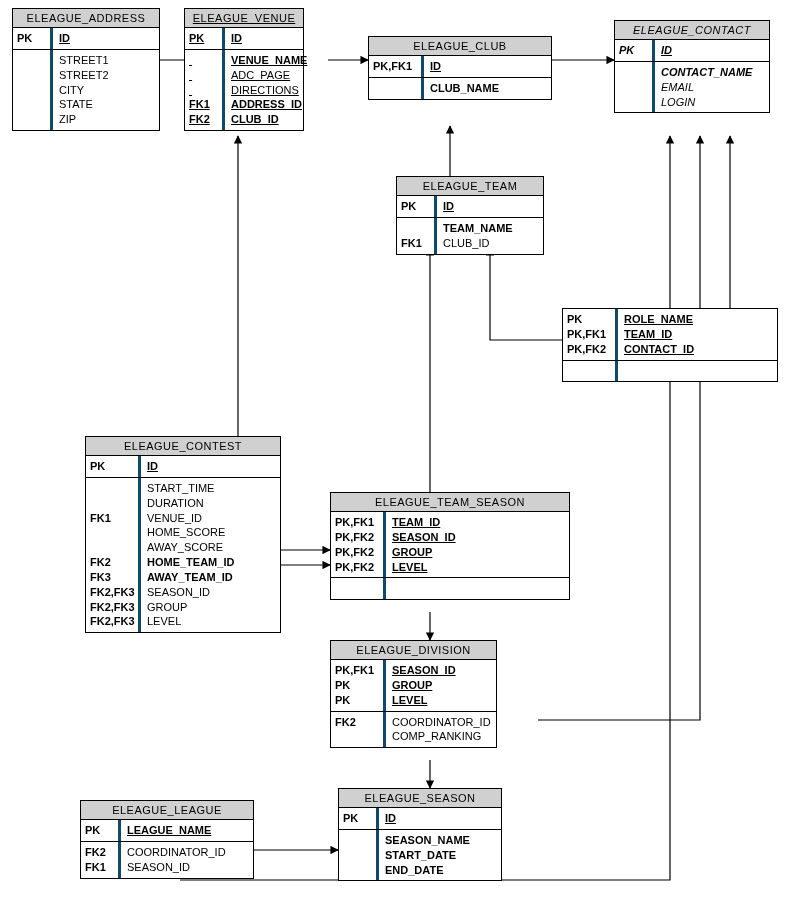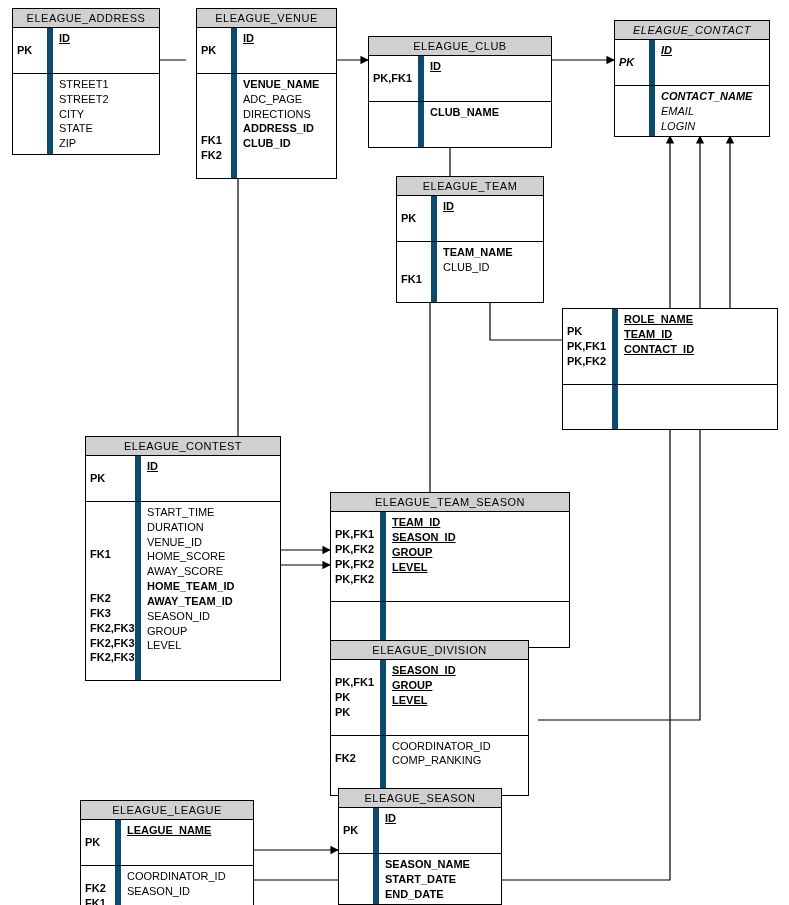--- a/index.html
+++ b/index.html
@@ -33,22 +33,22 @@
   .entity .row {
     display: flex;
     border-bottom: 1px solid #000;
   }
   .entity .row:last-child {
     border-bottom: none;
   }
   .entity .keycol {
     width: 55px;
     min-width: 55px;
-    border-right: 6px solid #0c4a6e;
-    padding: 15px 4px;
+    border-right: 3px solid #0c4a6e;
+    padding: 3px 4px;
     box-sizing: border-box;
     font-weight: bold;
     line-height: 1.35;
   }
   .entity.narrowkey .keycol {
     width: 40px;
     min-width: 40px;
   }
   .entity .attrcol {
     flex: 1;
@@ -127,21 +127,21 @@
       <div class="attrcol">
         <div>STREET1</div>
         <div>STREET2</div>
         <div>CITY</div>
         <div>STATE</div>
         <div>ZIP</div>
       </div>
     </div>
   </div>
 
-  <div class="entity narrowkey" style="left:196px; top:8px; width:141px;">
+  <div class="entity narrowkey" style="left:184px; top:8px; width:120px;text-decoration:underline;">
     <div class="title">ELEAGUE_VENUE</div>
     <div class="row">
       <div class="keycol">
           <div>PK</div>
         </div>
       <div class="attrcol">
           <div class="ub">ID</div>
         </div>
     </div>
     <div class="row">
@@ -306,21 +306,21 @@
     <div class="row">
       <div class="keycol">
           <div>&nbsp;</div>
         </div>
       <div class="attrcol">
           <div>&nbsp;</div>
         </div>
     </div>
   </div>
 
-  <div class="entity" style="left:330px; top:640px; width:199px;">
+  <div class="entity" style="left:330px; top:640px; width:167px;">
     <div class="title">ELEAGUE_DIVISION</div>
     <div class="row">
       <div class="keycol">
         <div>PK,FK1</div>
         <div>PK</div>
         <div>PK</div>
       </div>
       <div class="attrcol">
         <div class="ub">SEASON_ID</div>
         <div class="ub">GROUP</div>

